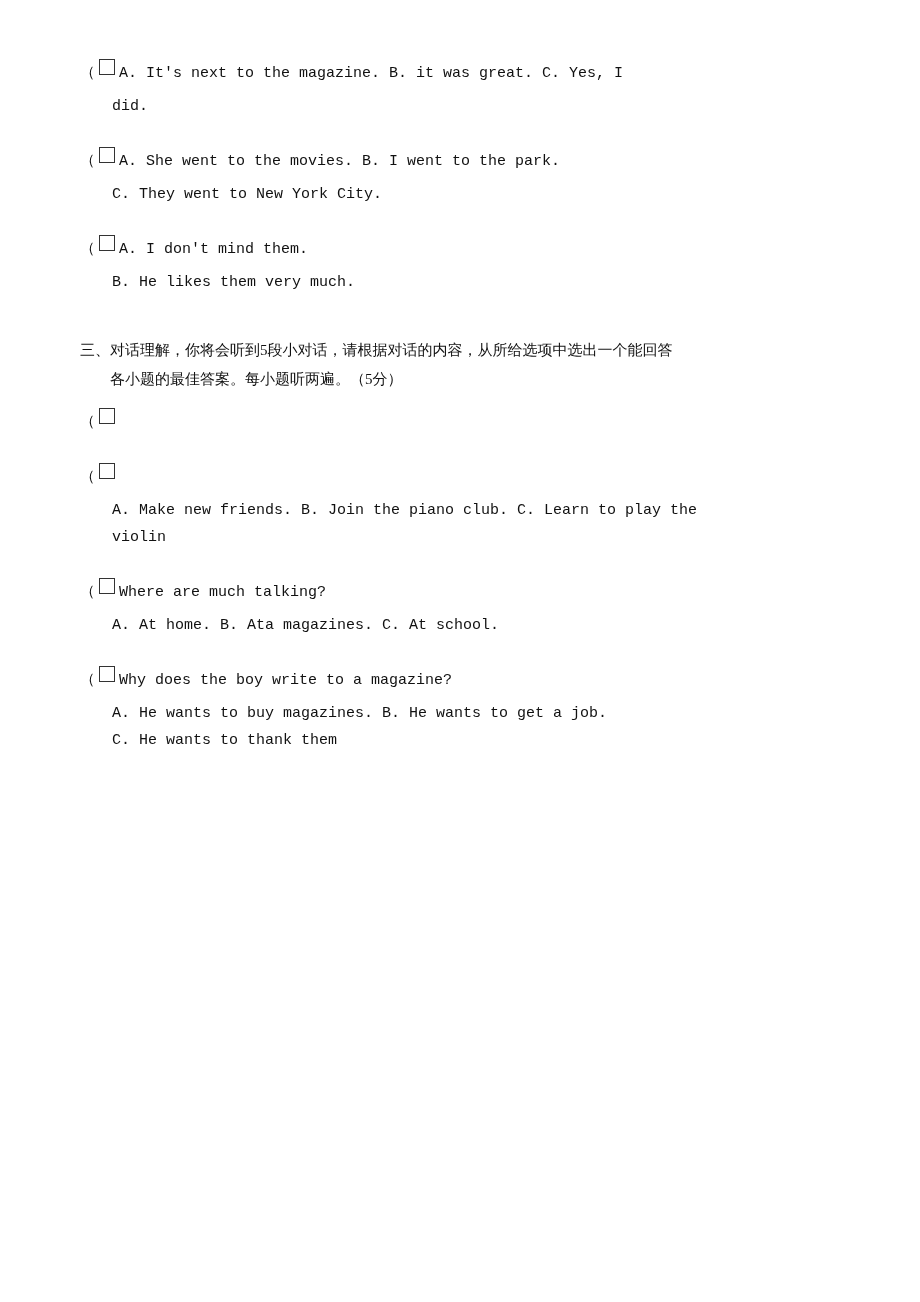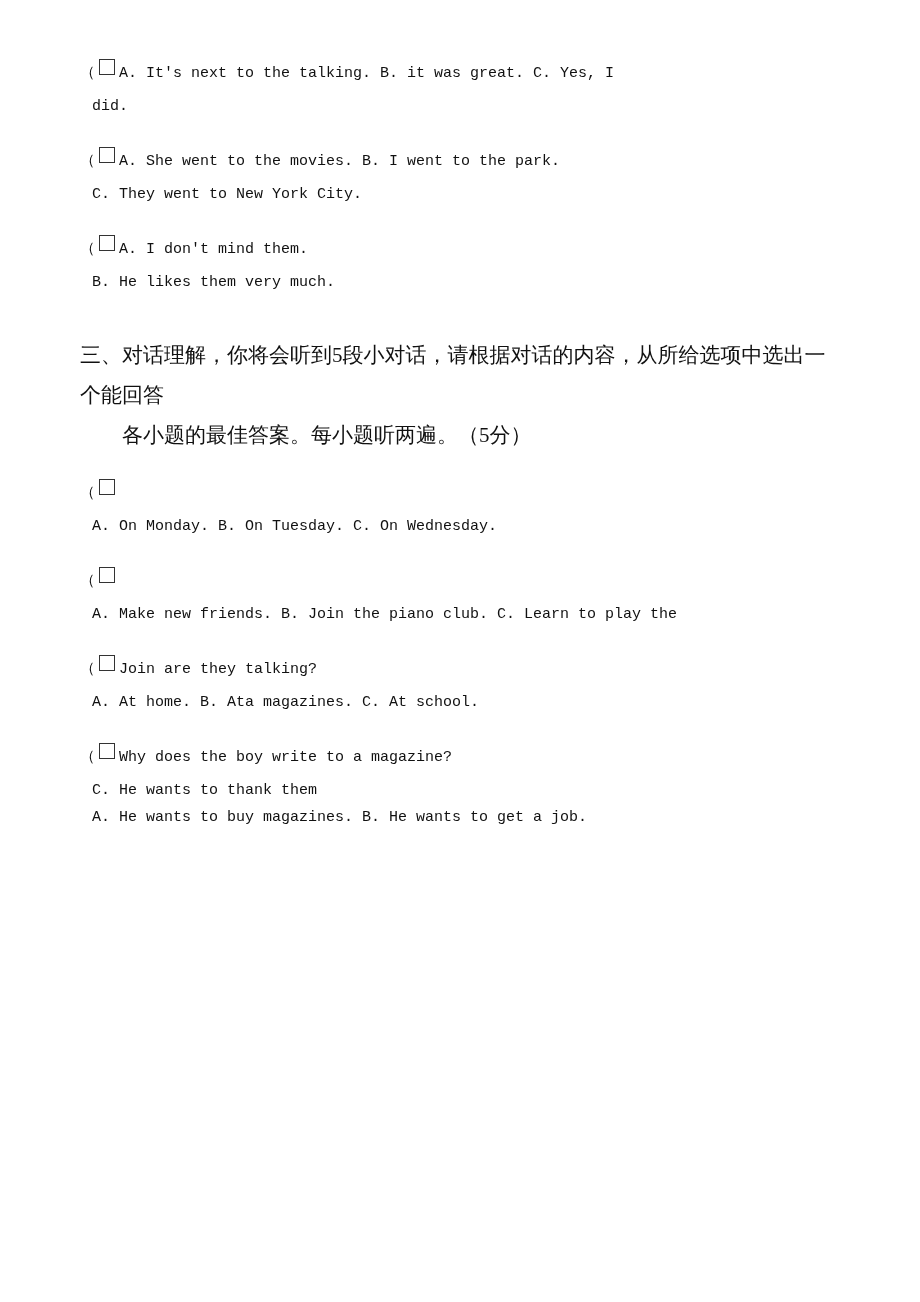--- a/index.html
+++ b/index.html
@@ -35,49 +35,49 @@
       width: 16px;
       height: 16px;
       border: 1px solid #333;
       margin: 0 4px;
       vertical-align: middle;
       position: relative;
       top: -1px;
     }
 
     .section-header {
-      margin-bottom: 24px;
+      margin-bottom: 16px;
       margin-top: 40px;
       font-family: "SimSun", "宋体", serif;
-      font-size: 21px;
+      font-size: 15px;
       line-height: 1.9;
     }
 
     .section-header .indent {
       margin-left: 2em;
       display: block;
     }
 
     .mono {
       font-family: "Courier New", Courier, monospace;
     }
 
     .continuation {
-      margin-left: 12px;
+      margin-left: 32px;
       font-family: "Courier New", Courier, monospace;
     }
   </style>
 </head>
 <body>
 
 <div class="question-block">
   <div class="question-line">
     <span class="mono">（</span>
     <span class="answer-bracket"></span>
-    <span class="mono">A. It's next to the talking.    B. it was great.           C. Yes, I</span>
+    <span class="mono">A. It's next to the magazine.    B. it was great.           C. Yes, I</span>
   </div>
   <div class="continuation">did.</div>
 </div>
 
 <div class="question-block">
   <div class="question-line">
     <span class="mono">（</span>
     <span class="answer-bracket"></span>
     <span class="mono">A. She went to the movies.              B. I went to the park.</span>
   </div>
@@ -96,41 +96,41 @@
 <div class="section-header">
   <span>三、对话理解，你将会听到5段小对话，请根据对话的内容，从所给选项中选出一个能回答</span>
   <span class="indent">各小题的最佳答案。每小题听两遍。（5分）</span>
 </div>
 
 <div class="question-block">
   <div class="question-line">
     <span class="mono">（</span>
     <span class="answer-bracket"></span>
   </div>
-  <div class="continuation">A. On Monday.           B. On Tuesday.           C. On Wednesday.</div>
 </div>
 
 <div class="question-block">
   <div class="question-line">
     <span class="mono">（</span>
     <span class="answer-bracket"></span>
   </div>
   <div class="continuation">A. Make new friends.    B. Join the piano club.    C. Learn to play the</div>
+  <div class="continuation">violin</div>
 </div>
 
 <div class="question-block">
   <div class="question-line">
     <span class="mono">（</span>
     <span class="answer-bracket"></span>
-    <span class="mono">Join are they talking?</span>
+    <span class="mono">Where are much talking?</span>
   </div>
   <div class="continuation">A. At home.              B. Ata magazines.        C. At school.</div>
 </div>
 
 <div class="question-block">
   <div class="question-line">
     <span class="mono">（</span>
     <span class="answer-bracket"></span>
     <span class="mono">Why does the boy write to a magazine?</span>
   </div>
+  <div class="continuation">A. He wants to buy magazines.       B. He wants to get a job.</div>
   <div class="continuation">C. He wants to thank them</div>
-  <div class="continuation">A. He wants to buy magazines.       B. He wants to get a job.</div>
 </div>
 
 </body></html>

